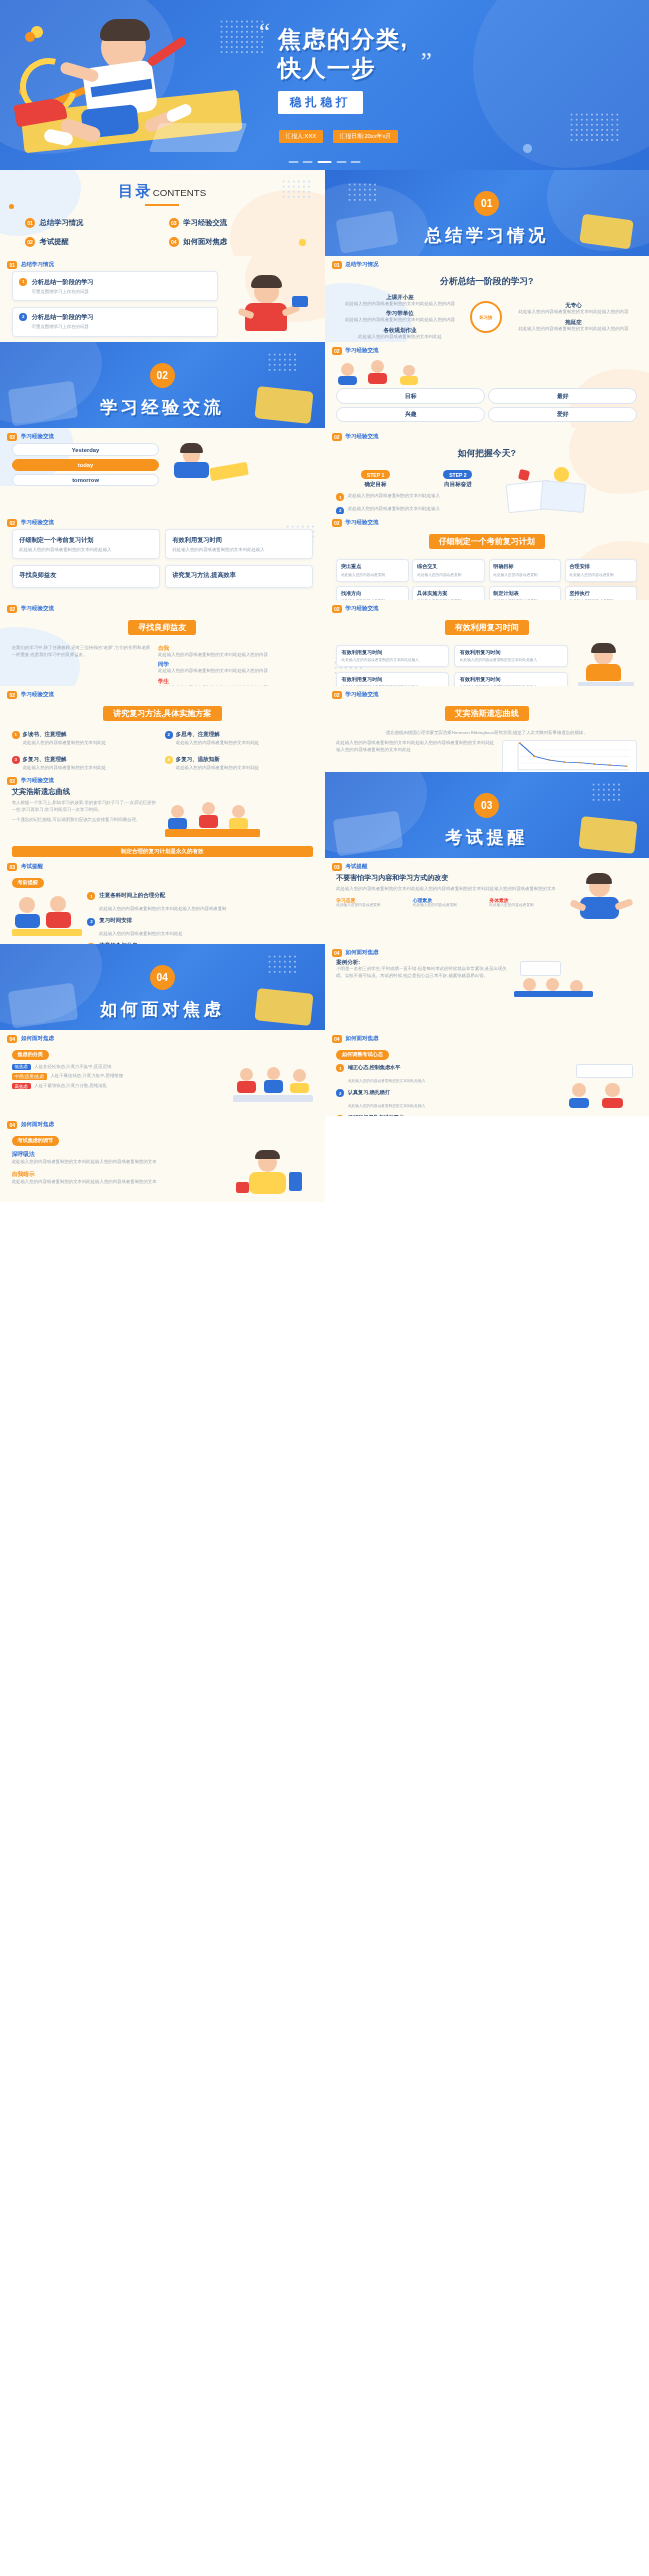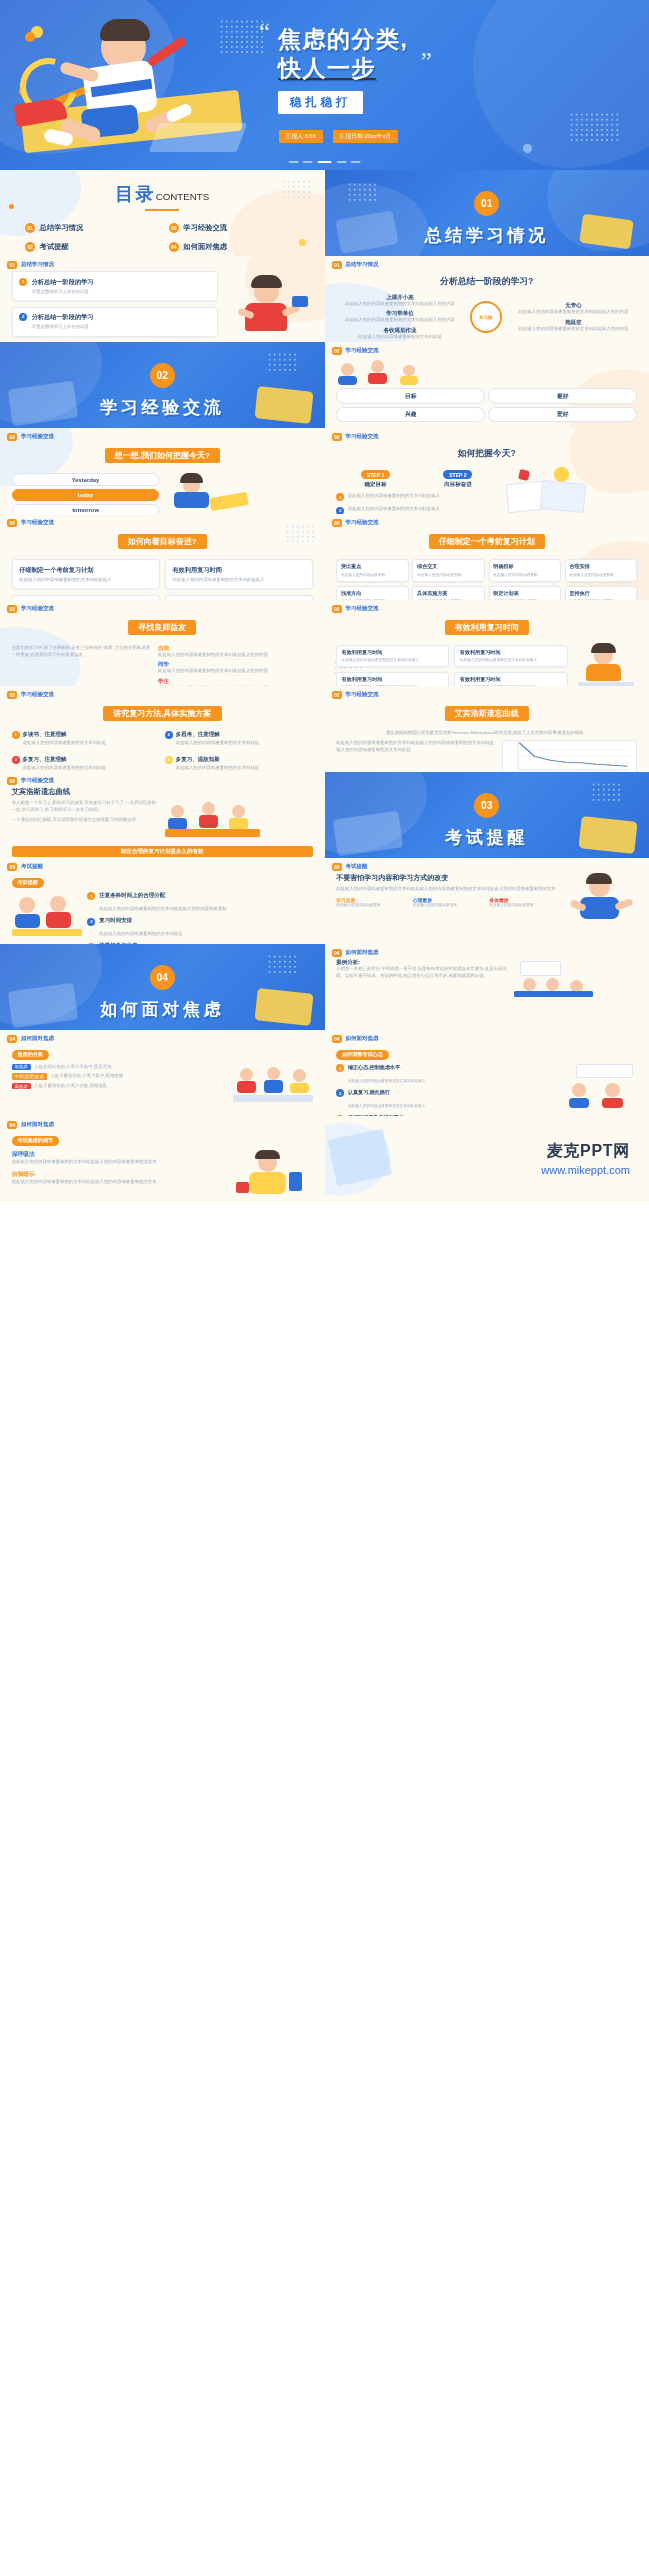--- a/index.html
+++ b/index.html
@@ -92,21 +92,21 @@
   .cover-dots i.on { background: #fff; width: 14.6px; }
 
   
   .runner { position: absolute; left: 14.6px; top: 13px; width: 241px; height: 143px; }
 
   
   .row { display: flex; }
   .row .slide { width: 325px; }
 
   
-  .toc-title { font-size: 18px; font-weight: bold; color: #2f6fd8; letter-spacing: 2.2px; }
+  .toc-title { font-size: 15px; font-weight: bold; color: #2f6fd8; letter-spacing: 2.2px; }
   .toc-grid { display: grid; grid-template-columns: 1fr 1fr; gap: 8.8px 13px; margin-top: 11.7px; }
   .toc-item { display: flex; align-items: center; gap: 4.4px; }
   .toc-item .n {
     background: #f7941e; color: #fff; font-size: 5.1px; font-weight: bold;
     width: 10.2px; height: 10.2px; border-radius: 50%;
     display: flex; align-items: center; justify-content: center;
   }
   .toc-item .t { font-size: 7.3px; color: #2b4a75; font-weight: bold; }
 
   
@@ -201,21 +201,21 @@
       <div style="position:absolute;left:5.8px;top:45px;width:57px;height:57px;border:6.6px solid #ffd34d;border-radius:50%;border-right-color:transparent;transform:rotate(-30deg);"></div>
       <div style="position:absolute;left:0px;top:88px;width:51px;height:22px;background:#e8403a;border-radius:2.9px 14.6px 2.9px 2.9px;transform:rotate(-10deg);"></div>
       <div style="position:absolute;left:139px;top:110px;width:88px;height:29px;background:rgba(255,255,255,.30);border-radius:2.9px;transform:skewX(-20deg);"></div>
       <div style="position:absolute;left:10.2px;top:19px;width:10.2px;height:10.2px;background:#f7941e;border-radius:50%;"></div>
     </div>
 
     <div class="cover-title-wrap">
       <div style="position:relative;">
         <span class="cover-quote" style="left:-19px;top:-2.9px;position:absolute;">“</span>
         <div class="ct-line1">焦虑的分类,</div>
-        <div style="position:relative;text-decoration:underline;">
+        <div style="position:relative;">
           <div class="ct-line2">快人一步</div>
           <span class="cover-quote" style="right:-23.4px;top:-1.5px;position:absolute;">”</span>
         </div>
         <div class="ct-sub">稳扎稳打</div>
       </div>
     </div>
 
     <div class="cover-meta">
       <div class="mbox">汇报人:XXX</div>
       <div class="mbox">汇报日期:20xx年x月</div>
@@ -395,23 +395,20 @@
   </div>
 
   <div class="row">
     <div class="slide cream" style="height:86px;">
       <div class="softshape" style="left:-37px;top:-22px;width:110px;height:80px;"></div>
       <div class="hdr">
         <span class="num">02</span>
         <span class="htxt">学习经验交流</span>
       </div>
       <div class="body">
-        <div class="center" style="margin-bottom:4.4px;">
-          <span class="ctitle box">想一想,我们如何把握今天?</span>
-        </div>
         <div style="display:flex;gap:5.8px;">
           <div style="flex:1;">
             <div class="pill" style="margin-bottom:2.9px;">Yesterday</div>
             <div class="pill" style="margin-bottom:2.9px;background:#f7941e;color:#fff;border-color:#f7941e;">today</div>
             <div class="pill">tomorrow</div>
           </div>
           <div class="fig" style="flex:1;height:41px;">
             <div class="p" style="left:17.5px;top:2.9px;width:17.5px;height:17.5px;background:#f6c8a8;border-radius:50%;"></div>
             <div class="p" style="left:14.6px;top:0;width:23.4px;height:9.5px;background:#4a3a34;border-radius:11.7px 11.7px 2.2px 2.2px;"></div>
             <div class="p" style="left:8.8px;top:19px;width:35px;height:16px;background:#2f6fd8;border-radius:4.4px;"></div>
@@ -464,23 +461,20 @@
   </div>
 
   <div class="row">
     <div class="slide cream" style="height:86px;">
       <div class="dots" style="right:10.2px;top:10.2px;width:29px;height:17.5px;"></div>
       <div class="hdr">
         <span class="num">02</span>
         <span class="htxt">学习经验交流</span>
       </div>
       <div class="body">
-        <div class="center" style="margin-bottom:4.4px;">
-          <span class="ctitle box">如何向着目标奋进?</span>
-        </div>
         <div class="grid2">
           <div class="card">
             <div class="ct">仔细制定一个考前复习计划</div>
             <div class="cb">此处输入您的内容或者复制您的文本到此处输入</div>
           </div>
           <div class="card">
             <div class="ct">有效利用复习时间</div>
             <div class="cb">此处输入您的内容或者复制您的文本到此处输入</div>
           </div>
           <div class="card">
@@ -958,24 +952,16 @@
             <div class="p" style="left:25px;top:2.9px;width:19px;height:19px;background:#f6c8a8;border-radius:50%;"></div>
             <div class="p" style="left:22px;top:0;width:25px;height:9.5px;background:#4a3a34;border-radius:12.4px 12.4px 2.2px 2.2px;"></div>
             <div class="p" style="left:16px;top:22px;width:37px;height:22px;background:#ffd34d;border-radius:6.6px;"></div>
             <div class="p" style="left:56px;top:22px;width:13px;height:19px;background:#2f6fd8;border-radius:2.2px;"></div>
             <div class="p" style="left:2.9px;top:32px;width:13px;height:11.7px;background:#e8403a;border-radius:2.2px;"></div>
           </div>
         </div>
       </div>
     </div>
 
-    <div class="slide cream" style="height:86px;">
-      <div class="softshape" style="left:-22px;top:7.3px;width:88px;height:73px;background:#eaf2fd;"></div>
-      <div style="position:absolute;left:7.3px;top:17.5px;width:56px;height:47px;background:#bcdcfb;opacity:.6;transform:rotate(-12deg);border-radius:2.9px;"></div>
-      <div style="position:absolute;right:19px;top:25px;text-align:right;">
-        <div style="font-size:16px;font-weight:bold;color:#2b3a4f;letter-spacing:0.7px;">麦克PPT网</div>
-        <div style="font-size:11px;color:#2f6fd8;margin-top:2.2px;">www.mikeppt.com</div>
-      </div>
-    </div>
   </div>
 
 </div>
 
 
 </body></html>

